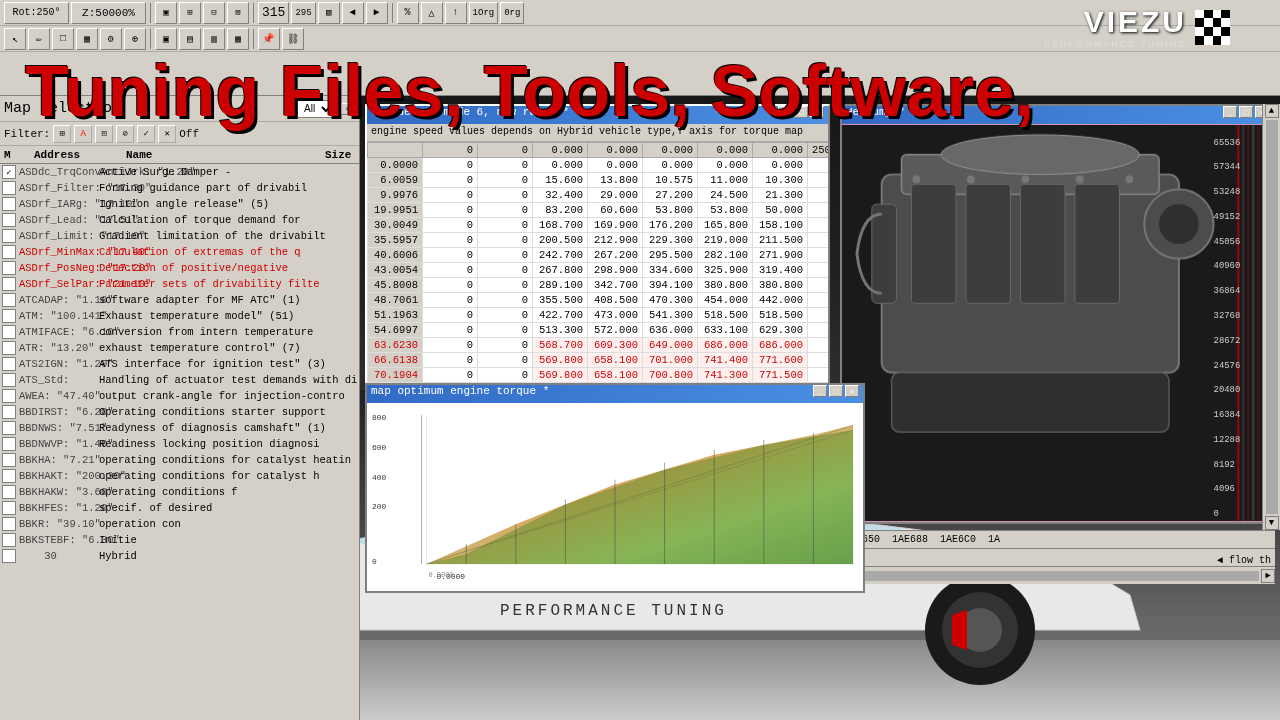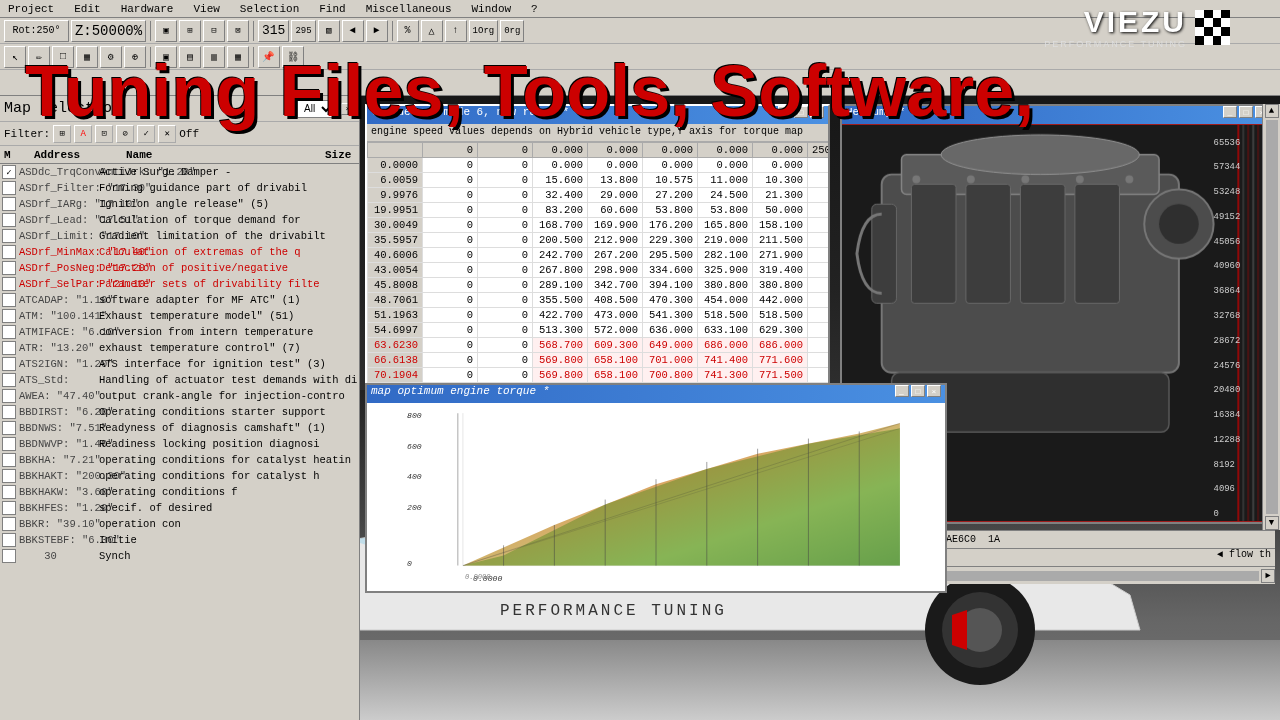--- a/index.html
+++ b/index.html
@@ -245,26 +245,25 @@
       position: sticky;
       left: 0;
     }
     .data-table td.red-cell { color: #cc0000; background: #fff0f0; }
 
     
     .chart-window {
       position: absolute;
       top: 383px;
       left: 365px;
-      width: 582px;
+      width: 500px;
       height: 210px;
       background: #eab308;
       border: 2px solid #808080;
       z-index: 60;
-      font-style: italic;
     }
 
     
     .hex-window {
       position: absolute;
       top: 104px;
       left: 840px;
       width: 435px;
       height: 420px;
       background: #d4d0c8;
@@ -378,37 +377,26 @@
   <circle cx="530" cy="118" r="18" fill="#8a6a4a" opacity="0.9"></circle>
 </svg>
 
 <div class="viezu-brand-on-car">
   <div class="brand-name">VIEZU</div>
   <div class="brand-sub">PERFORMANCE TUNING</div>
 </div>
 
 <div class="top-toolbar">
 
-  <div class="menu-bar">
-    <span>Project</span>
-    <span>Edit</span>
-    <span>Hardware</span>
-    <span>View</span>
-    <span>Selection</span>
-    <span>Find</span>
-    <span>Miscellaneous</span>
-    <span>Window</span>
-    <span>?</span>
-  </div>
 
   <div class="toolbar-row">
     <div class="toolbar-btn" style="width:65px;font-size:10px;">
       <span>Rot:250°</span>
     </div>
-    <div class="toolbar-btn" style="width:75px;font-size:14px;">
+    <div class="toolbar-btn" style="width:75px;font-size:11px;">
       <span>Z:50000%</span>
     </div>
     <div class="toolbar-sep"></div>
     <div class="toolbar-btn" style="font-size:9px;">▣</div>
     <div class="toolbar-btn" style="font-size:9px;">⊞</div>
     <div class="toolbar-btn" style="font-size:9px;">⊟</div>
     <div class="toolbar-btn" style="font-size:9px;">⊠</div>
     <div class="toolbar-sep"></div>
     <div class="toolbar-btn" style="font-size:13px;">315</div>
     <div class="toolbar-btn" style="font-size:9px;">295</div>
@@ -588,21 +576,21 @@
       <span class="name">operation con</span>
     </div>
     <div class="list-item">
       <div class="checkbox"></div>
       <span class="addr">BBKSTEBF: "6.30"</span>
       <span class="name">Initie</span>
     </div>
     <div class="list-item">
       <div class="checkbox"></div>
       <span class="addr">&nbsp;&nbsp;&nbsp;&nbsp;30</span>
-      <span class="name">Synch</span>
+      <span class="name">Hybrid</span>
     </div>
   </div>
 </div>
 
 <div class="data-window">
   <div class="window-titlebar">
     <span class="window-title">Torque map mode 6, new range *</span>
     <div class="window-controls">
       <div class="win-btn">_</div>
       <div class="win-btn">□</div>
@@ -871,21 +859,21 @@
 <div class="hex-window">
   <div class="window-titlebar">
     <span class="window-title">Hexdump *</span>
     <div class="window-controls">
       <div class="win-btn">_</div>
       <div class="win-btn">□</div>
       <div class="win-btn">×</div>
     </div>
   </div>
 
-  <div style="position:relative;height:calc(100% - 18px);background:#b91c1c;overflow:hidden;">
+  <div style="position:relative;height:calc(100% - 18px);background:#f9a8d4;overflow:hidden;">
     
     <svg width="100%" height="100%" viewBox="0 0 435 400">
 
       <rect width="435" height="400" fill="#1a1a1a"></rect>
 
       <g opacity="0.85">
 
         <rect x="40" y="50" width="300" height="200" rx="10" fill="#555" stroke="#888" stroke-width="2"></rect>
 
         <rect x="60" y="30" width="260" height="40" rx="5" fill="#666" stroke="#999" stroke-width="1.5"></rect>
@@ -938,21 +926,21 @@
       <text x="375" y="370" font-size="9" fill="#ccc">4096</text>
       <text x="375" y="395" font-size="9" fill="#ccc">0</text>
     </svg>
   </div>
 </div>
 
 <div style="position:absolute;top:530px;left:840px;width:435px;height:18px;background:#d4d0c8;z-index:56;border-top:1px solid #808080;display:flex;align-items:center;font-size:10px;padding:0 4px;">
   <span>1AE650&nbsp;&nbsp;1AE688&nbsp;&nbsp;1AE6C0&nbsp;&nbsp;1A</span>
 </div>
 
-<div style="position:absolute;top:548px;left:840px;width:435px;height:18px;background:#d4d0c8;z-index:56;border-top:1px solid #808080;display:flex;align-items:flex-start;justify-content:flex-end;font-size:10px;padding:0 4px;">
+<div style="position:absolute;top:548px;left:840px;width:435px;height:18px;background:#d4d0c8;z-index:56;border-top:1px solid #808080;display:flex;align-items:flex-end;justify-content:flex-end;font-size:10px;padding:0 4px;">
   <span>◄ flow th</span>
 </div>
 
 <div style="position:absolute;top:104px;right:0;width:18px;height:426px;background:#d4d0c8;border-left:1px solid #808080;z-index:70;display:flex;flex-direction:column;align-items:center;">
   <div style="width:14px;height:14px;background:#d4d0c8;border:1px solid #808080;display:flex;align-items:center;justify-content:center;font-size:9px;cursor:pointer;">▲</div>
   <div style="flex:1;width:12px;background:#aaa;margin:2px;"></div>
   <div style="width:14px;height:14px;background:#d4d0c8;border:1px solid #808080;display:flex;align-items:center;justify-content:center;font-size:9px;cursor:pointer;">▼</div>
 </div>
 
 <div style="position:absolute;top:566px;left:840px;width:435px;height:18px;background:#d4d0c8;z-index:56;border-top:1px solid #808080;display:flex;align-items:center;">

